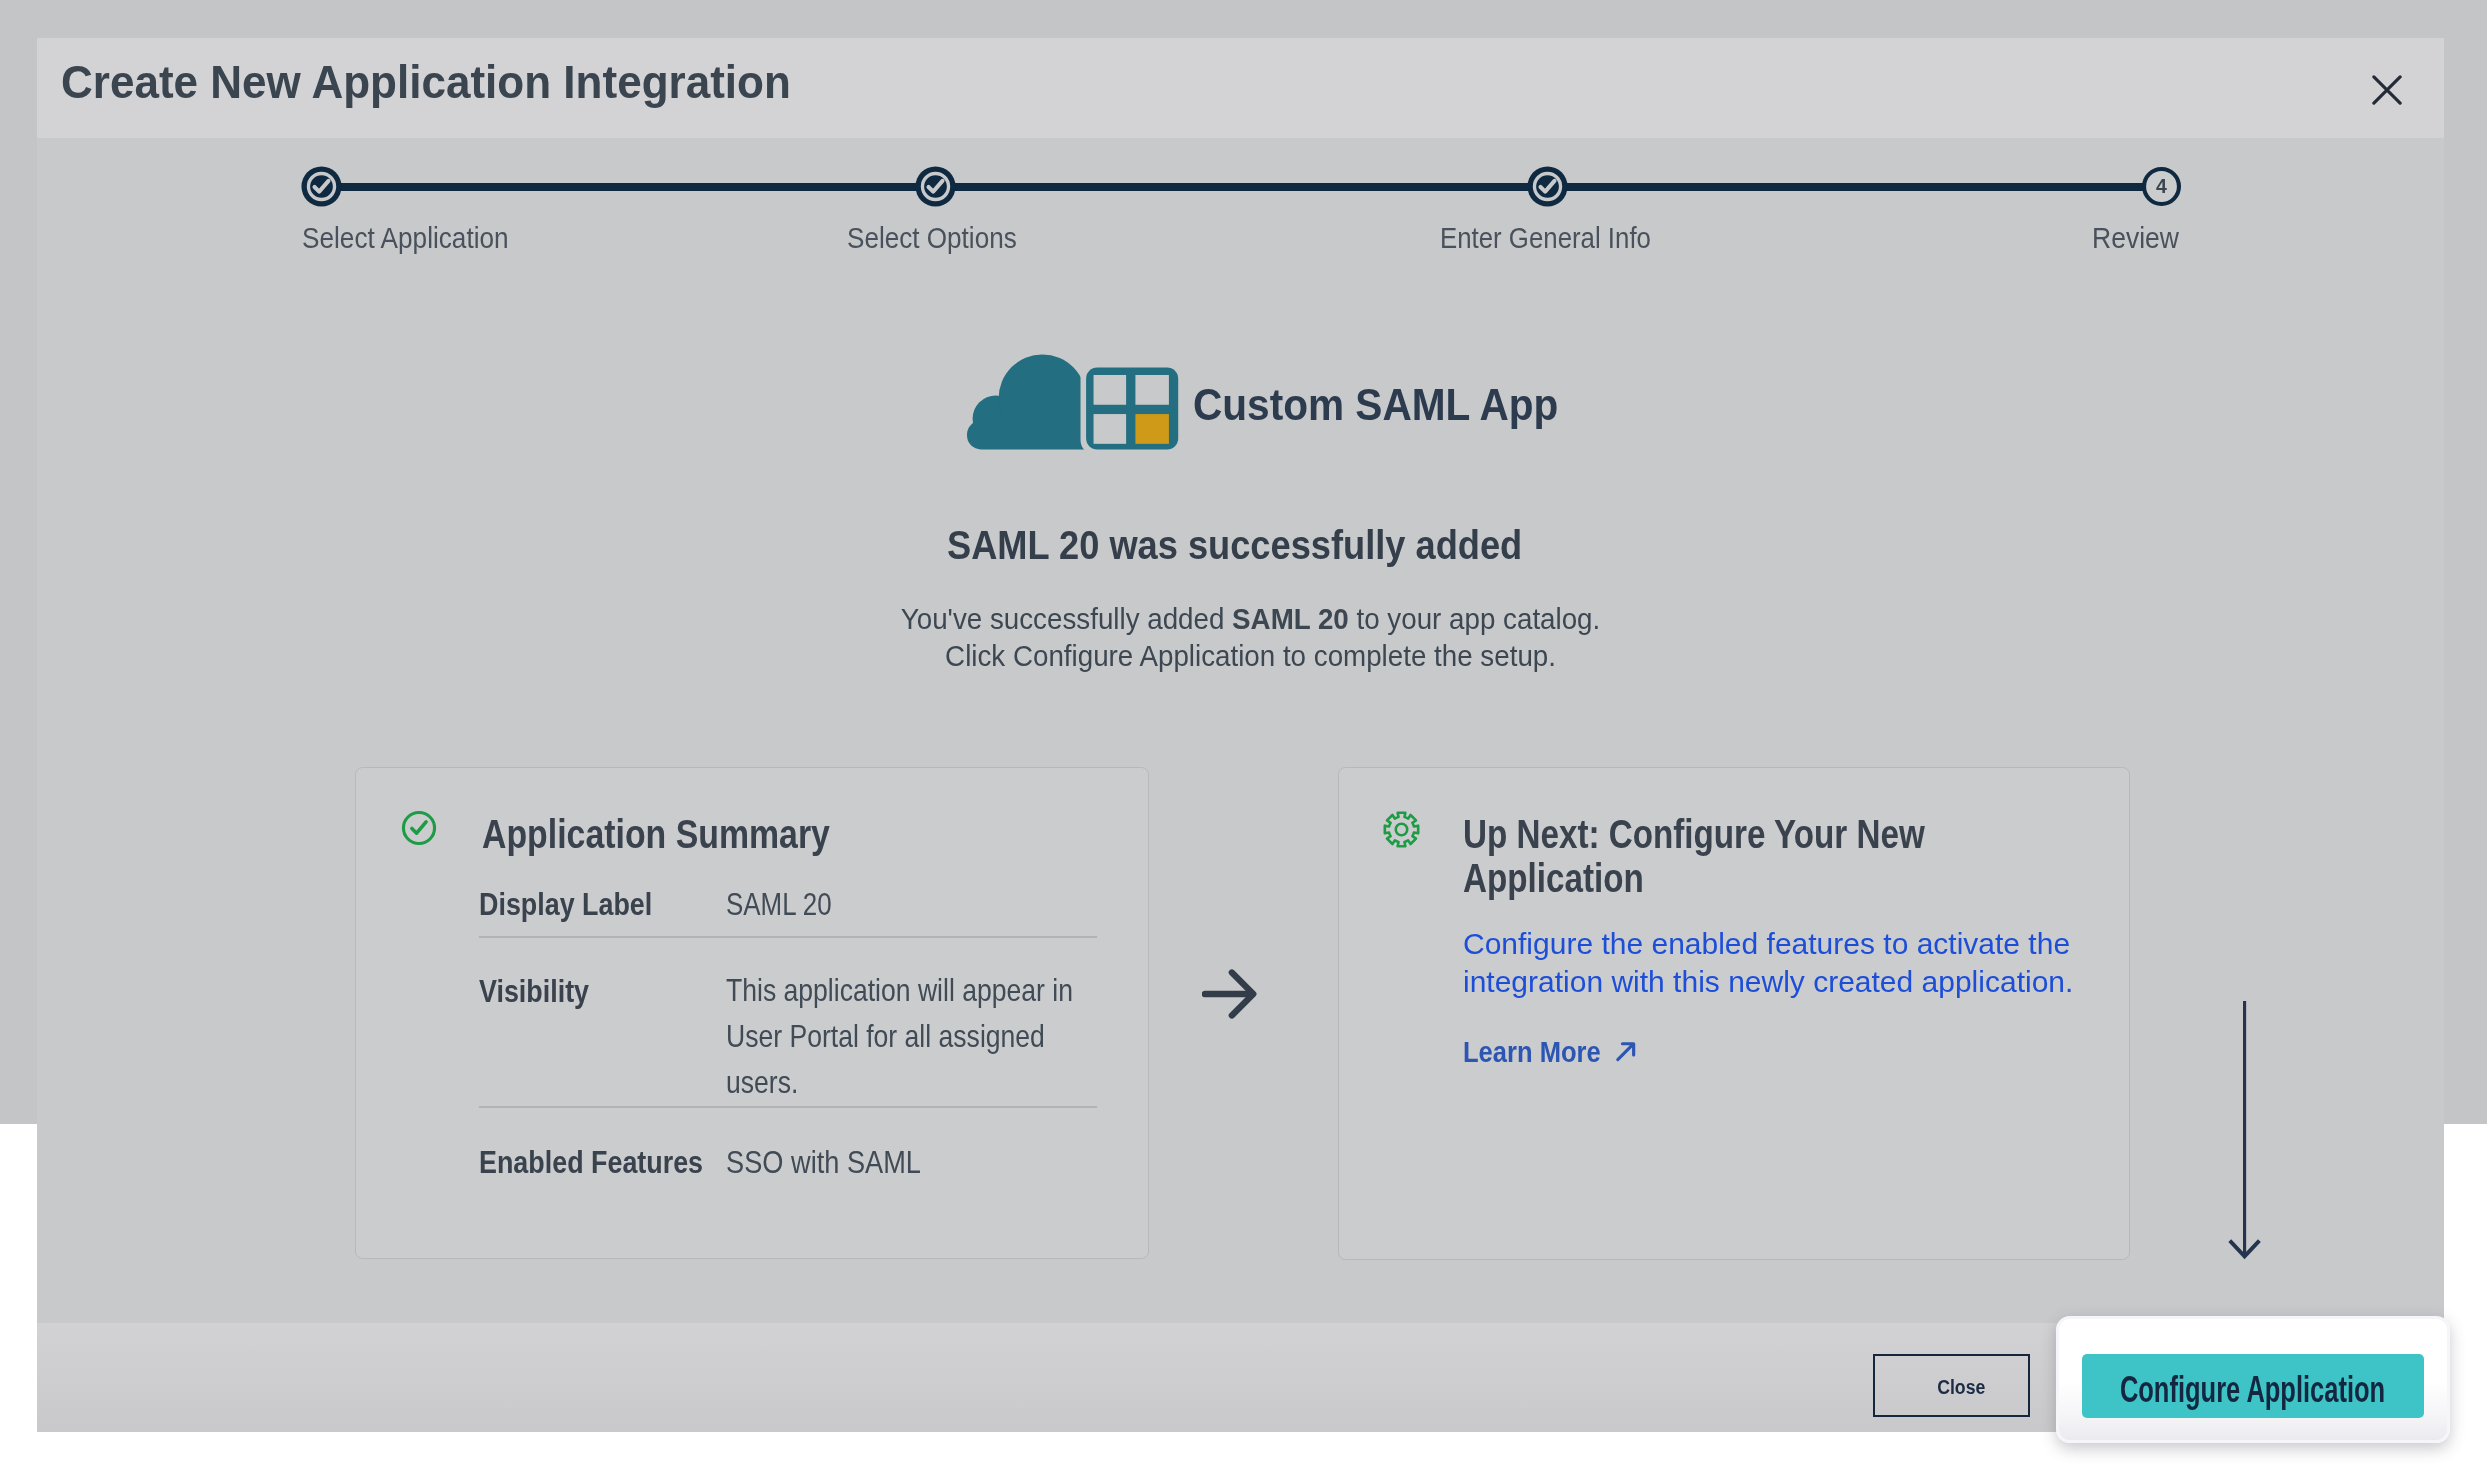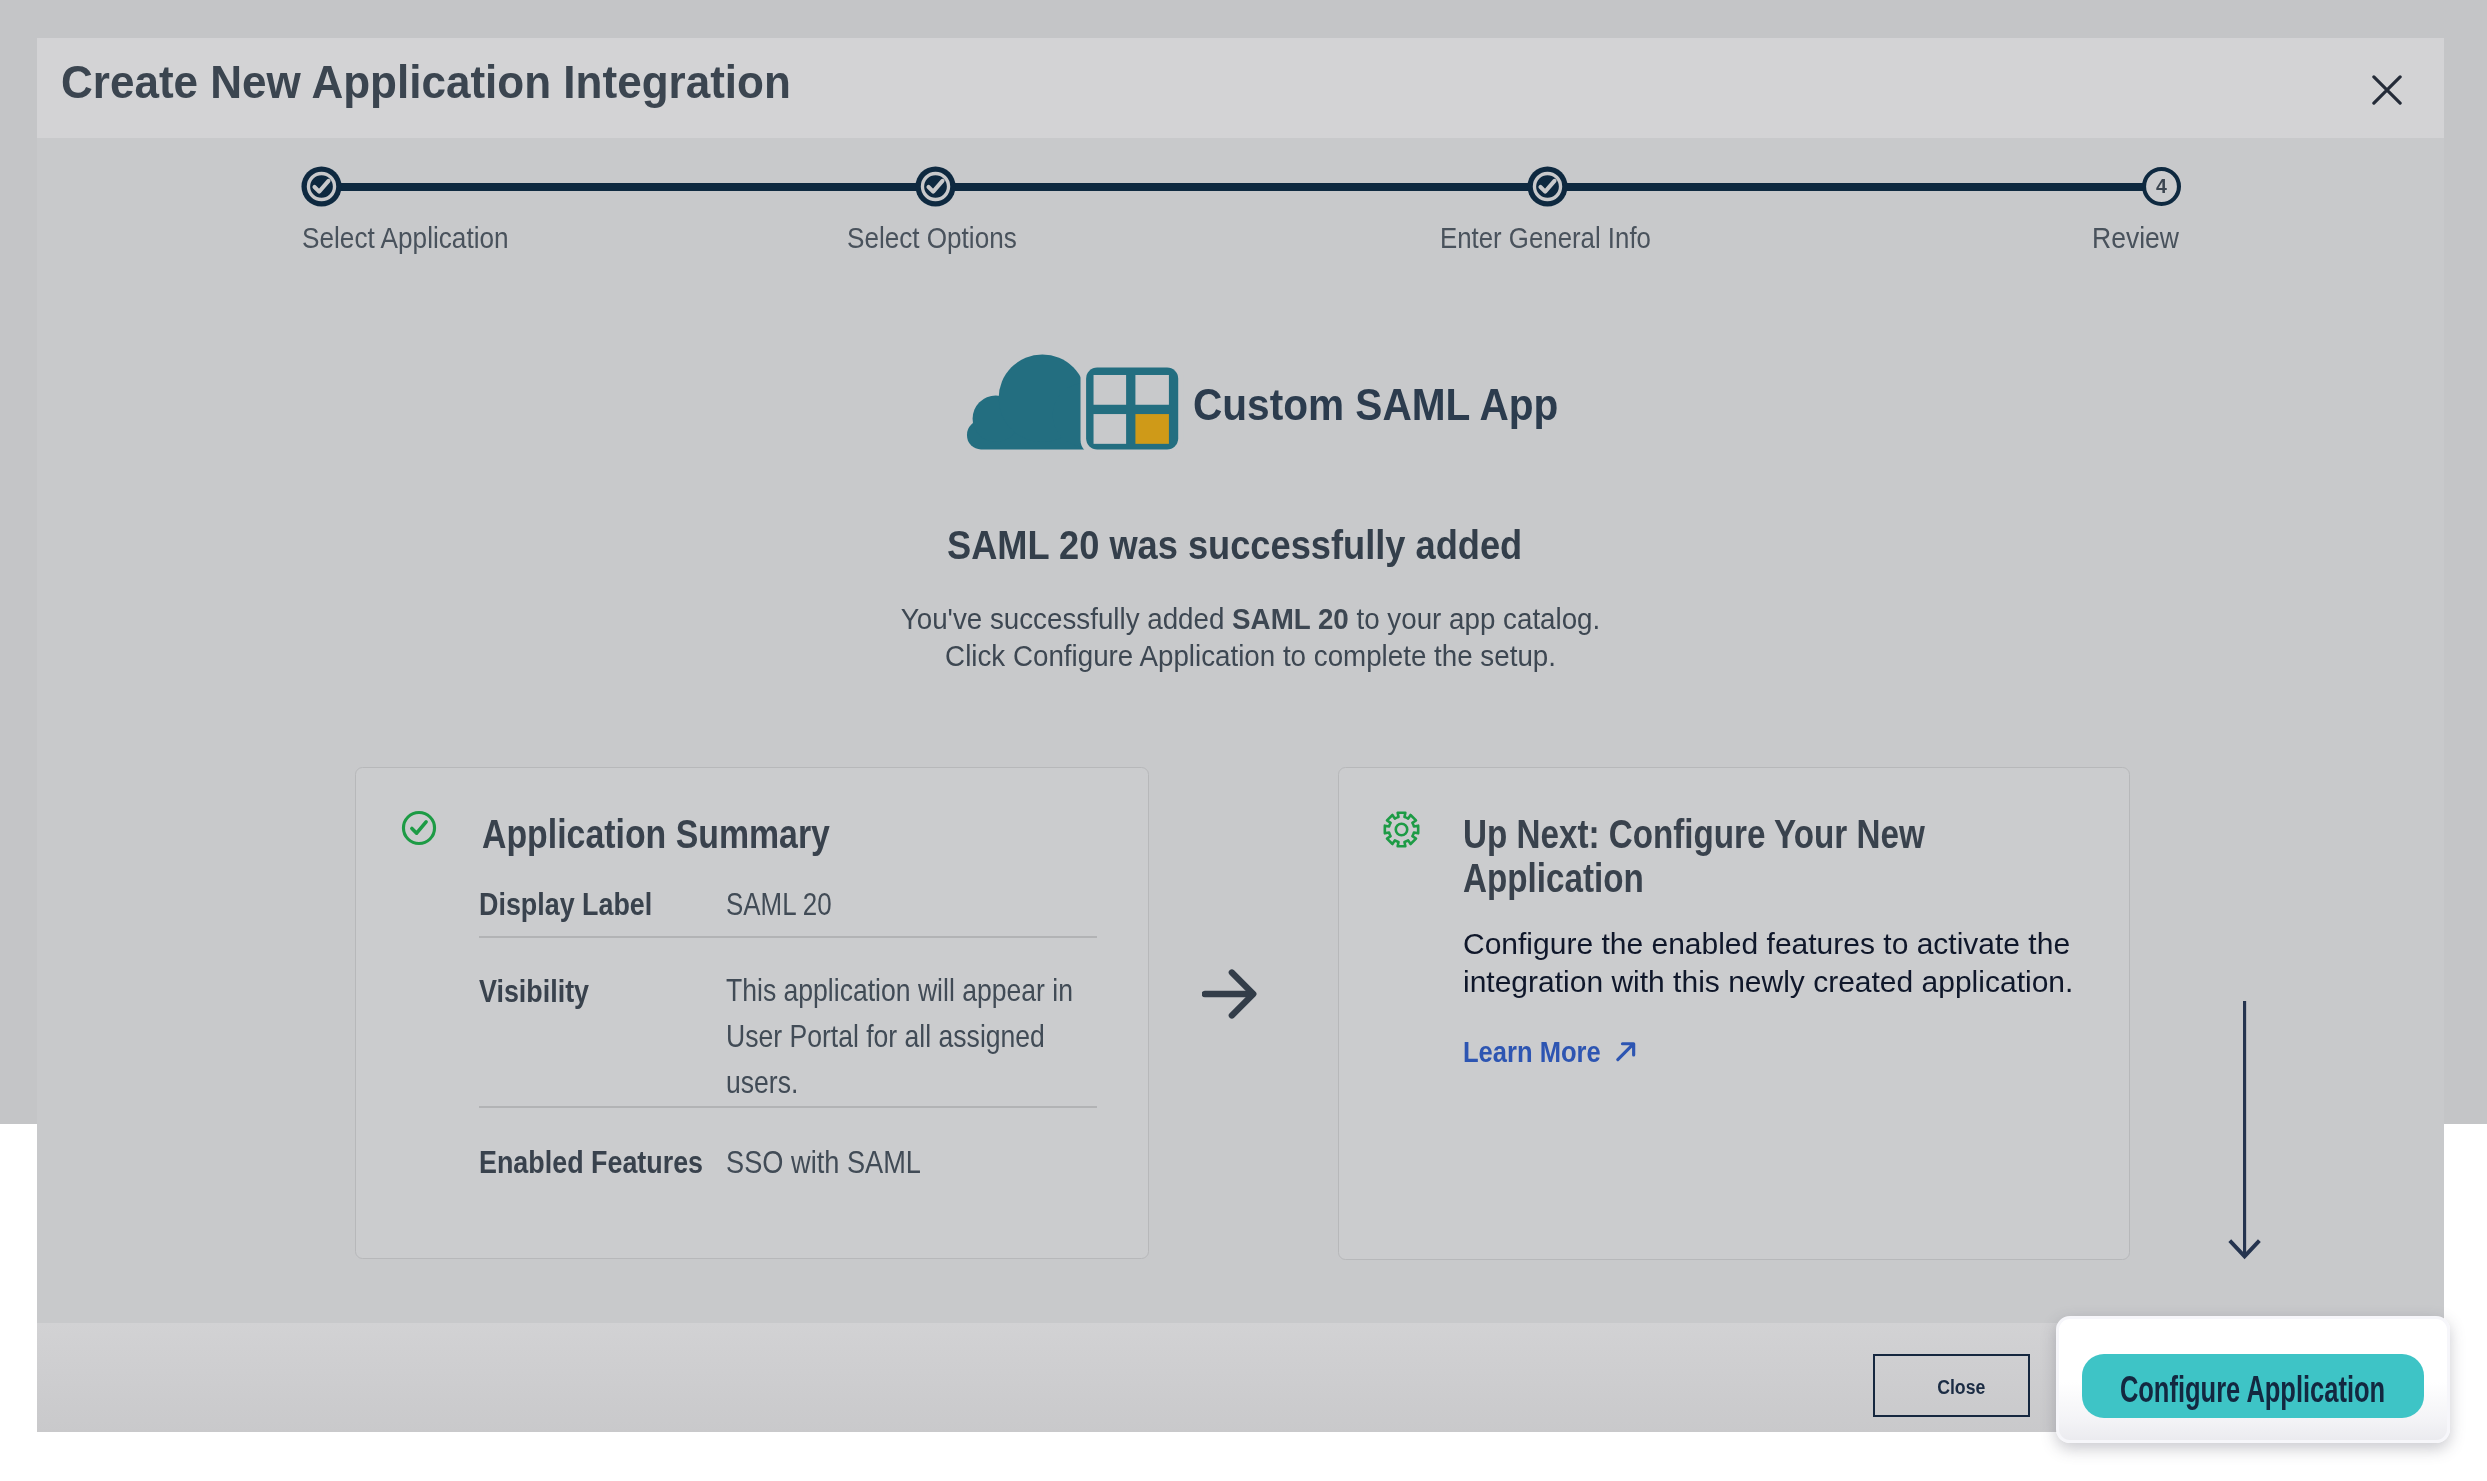--- a/index.html
+++ b/index.html
@@ -11,27 +11,27 @@
   .title{left:61px;top:58px;font-size:47px;line-height:47px;font-weight:bold;color:#3b4550;white-space:nowrap;transform:scaleX(0.9368);transform-origin:0 0;}
   .steplabel{top:224px;font-size:29px;line-height:29px;color:#49525c;white-space:nowrap;}
   .stepline{left:321px;top:183px;width:1841px;height:7.5px;background:#0e2940;}
   .heading{left:947px;top:525px;font-size:41px;line-height:41px;font-weight:bold;color:#343f4b;white-space:nowrap;transform:scaleX(0.8836);transform-origin:0 0;}
   .subtitle{left:6.5px;top:600px;width:2487px;text-align:center;font-size:30px;color:#3d4752;line-height:37px;transform:scaleX(0.925);transform-origin:1244px 0;}
   .card{width:794px;height:492px;background:#cbccce;border:1.9px solid #b7b8ba;border-radius:7.5px;box-sizing:border-box;}
   .cardtitle{font-size:40px;line-height:44px;font-weight:bold;color:#39424d;transform-origin:0 0;}
   .rowlabel{font-size:32px;line-height:32px;font-weight:bold;color:#39424d;white-space:nowrap;transform:scaleX(0.84);transform-origin:0 0;}
   .rowval{font-size:32px;line-height:32px;color:#414b56;white-space:nowrap;transform-origin:0 0;}
   .divider{height:1.9px;background:#b2b3b5;left:479px;width:618px;}
-  .para{font-size:30px;color:#0f172a;line-height:38px;}
+  .para{font-size:30px;color:#1d4ed8;line-height:38px;}
   .learn{left:1463px;top:1037px;font-size:30px;line-height:30px;font-weight:bold;color:#2d55b2;transform:scaleX(0.852);transform-origin:0 0;}
   .footer{left:37px;top:1323px;width:2407px;height:109px;background:linear-gradient(#d2d2d4,#c9c9cb);}
   .spot{left:2056px;top:1316px;width:394px;height:127px;background:linear-gradient(#ffffff 52%,#f4f4f7 82%,#ebebef);border:3.7px solid #f6f6fa;box-sizing:border-box;border-radius:14px;box-shadow:0 5.6px 15px rgba(70,70,85,0.28);}
   .closebtn{left:1873px;top:1354px;width:157px;height:63px;border:2.8px solid #15273f;border-radius:0;box-sizing:border-box;display:flex;justify-content:center;align-items:flex-start;font-size:20px;font-weight:bold;color:#1b2c44;}
   .closebtn span{display:inline-block;line-height:62px;margin-left:19.6px;transform:scaleX(0.885);transform-origin:50% 0;white-space:nowrap;}
-  .cfgbtn{left:2082px;top:1354px;width:342px;height:64px;background:#3ec4c6;border-radius:22px;display:flex;justify-content:center;align-items:flex-start;font-size:37px;font-weight:bold;color:#132840;}
+  .cfgbtn{left:2082px;top:1354px;width:342px;height:64px;background:#3ec4c6;border-radius:5px;display:flex;justify-content:center;align-items:flex-start;font-size:37px;font-weight:bold;color:#132840;}
   .cfgbtn span{display:inline-block;line-height:72px;transform:scaleX(0.689);transform-origin:50% 0;white-space:nowrap;}
 </style>
 </head>
 <body>
 <div class="stage">
   <div class="abs modalbody"></div>
   <div class="abs header"></div>
   <div class="abs title">Create New Application Integration</div>
   <svg class="abs" style="left:2372px;top:75px" width="30" height="30" viewBox="0 0 32 32">
     <path d="M2 2 L30 30 M30 2 L2 30" stroke="#242b38" stroke-width="3.4" stroke-linecap="round" fill="none"></path>

